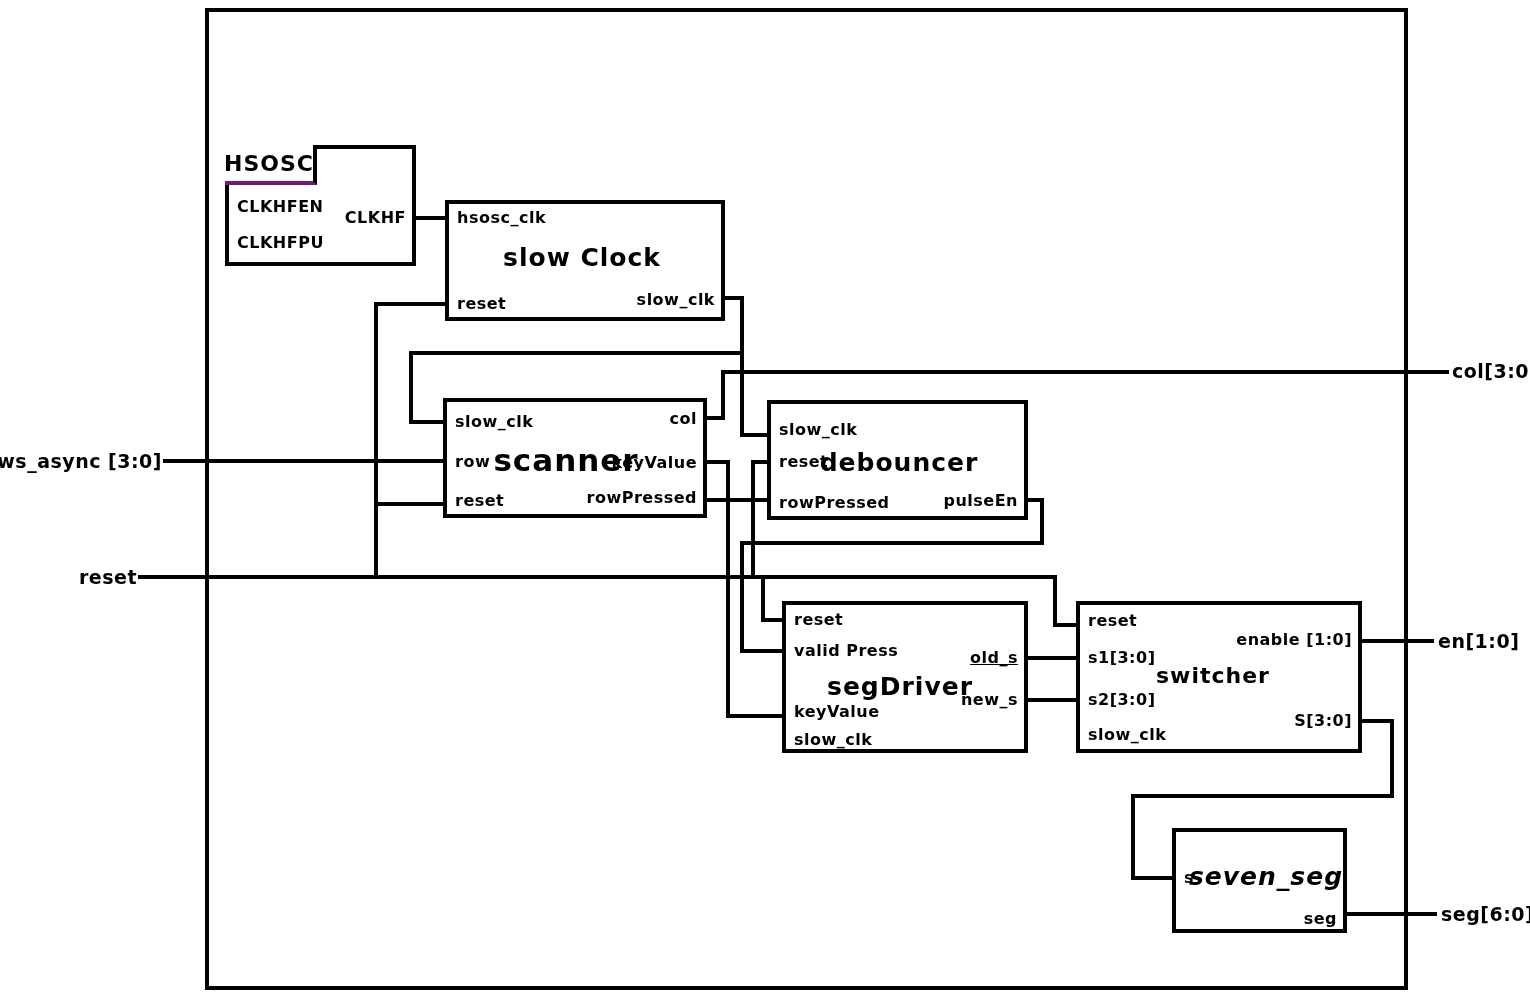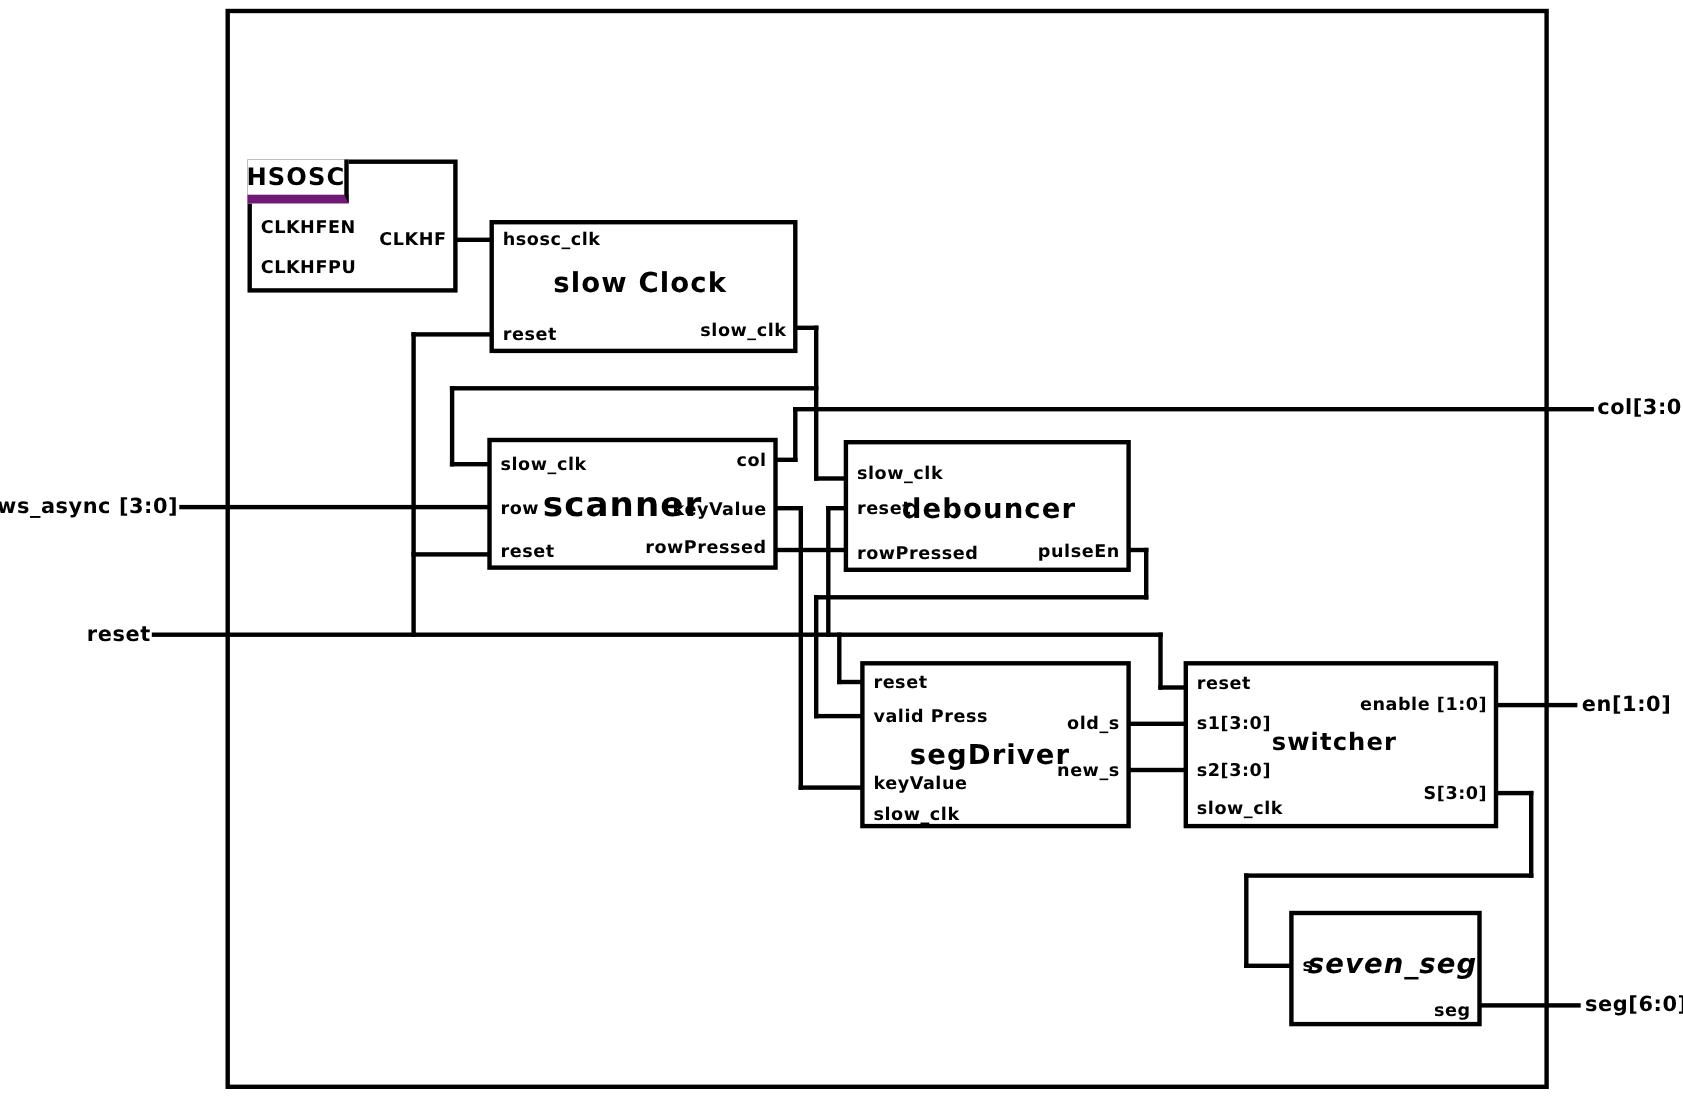--- a/index.html
+++ b/index.html
@@ -12,21 +12,21 @@
   .wire{position:absolute;background:#000;}
   .port{
     position:absolute;font-size:16px;font-weight:700;letter-spacing:.5px;
     white-space:nowrap;transform:translateY(-50%);line-height:1;
   }
   .block-title{
     position:absolute;font-weight:700;letter-spacing:1px;white-space:nowrap;
     transform:translate(-50%,-50%);line-height:1;
   }
   .corner-title{
-    position:absolute;border-right:4px solid #000;border-bottom:8px solid #701a75;
+    position:absolute;border-right:4px solid #000;border-bottom:4px solid #701a75;
     box-sizing:border-box;display:flex;align-items:center;justify-content:center;
     font-weight:700;font-size:22px;letter-spacing:1px;background:#fff;
   }
   .ext-label{
     position:absolute;font-size:19px;font-weight:700;letter-spacing:.5px;
     white-space:nowrap;transform:translateY(-50%);line-height:1;
   }
   .diagram-title{
     position:absolute;left:233px;top:36px;font-size:36px;font-weight:700;
     letter-spacing:2px;line-height:1;
@@ -61,21 +61,21 @@
     <div class="port" style="top: 430px; left: 779px;">slow_clk</div>
     <div class="port" style="top: 462px; left: 779px;">reset</div>
     <div class="port" style="top: 503px; left: 779px;">rowPressed</div>
     <div class="port" style="top: 501px; right: 512px;">pulseEn</div>
     <div class="block" style="left: 782px; top: 601px; width: 246px; height: 152px;"></div>
     <div class="block-title" style="left: 900px; top: 686px; font-size: 25px;">segDriver</div>
     <div class="port" style="top: 620px; left: 794px;">reset</div>
     <div class="port" style="top: 651px; left: 794px;">valid Press</div>
     <div class="port" style="top: 712px; left: 794px;">keyValue</div>
     <div class="port" style="top: 740px; left: 794px;">slow_clk</div>
-    <div class="port" style="top: 658px; right: 512px;">old_s</div>
+    <div class="port" style="top: 658px; right: 512px; text-decoration: underline;">old_s</div>
     <div class="port" style="top: 700px; right: 512px;">new_s</div>
     <div class="block" style="left: 1076px; top: 601px; width: 286px; height: 152px;"></div>
     <div class="block-title" style="left: 1213px; top: 676px; font-size: 22px;">switcher</div>
     <div class="port" style="top: 621px; left: 1088px;">reset</div>
     <div class="port" style="top: 658px; left: 1088px;">s1[3:0]</div>
     <div class="port" style="top: 700px; left: 1088px;">s2[3:0]</div>
     <div class="port" style="top: 735px; left: 1088px;">slow_clk</div>
     <div class="port" style="top: 640px; right: 178px;">enable [1:0]</div>
     <div class="port" style="top: 721px; right: 178px;">S[3:0]</div>
     <div class="block" style="left: 1172px; top: 828px; width: 175px; height: 105px;"></div>

